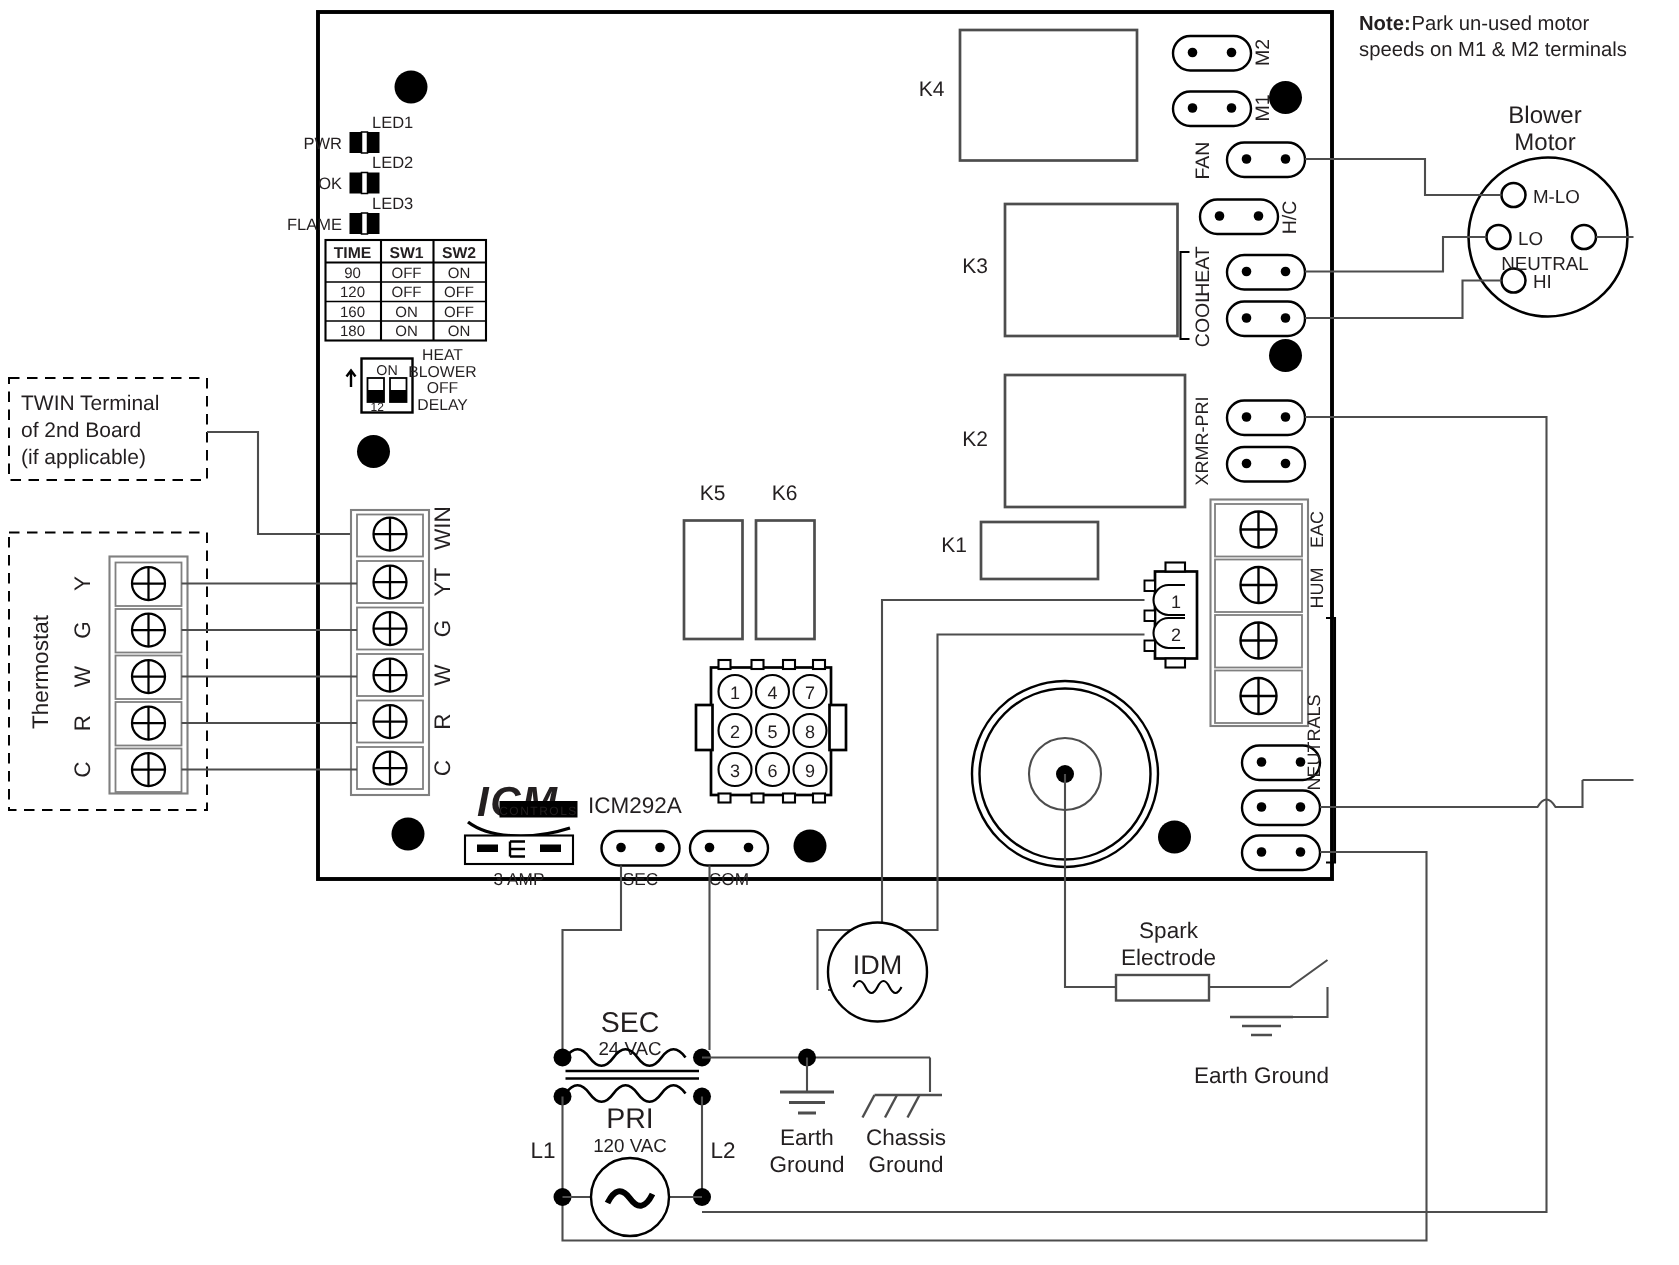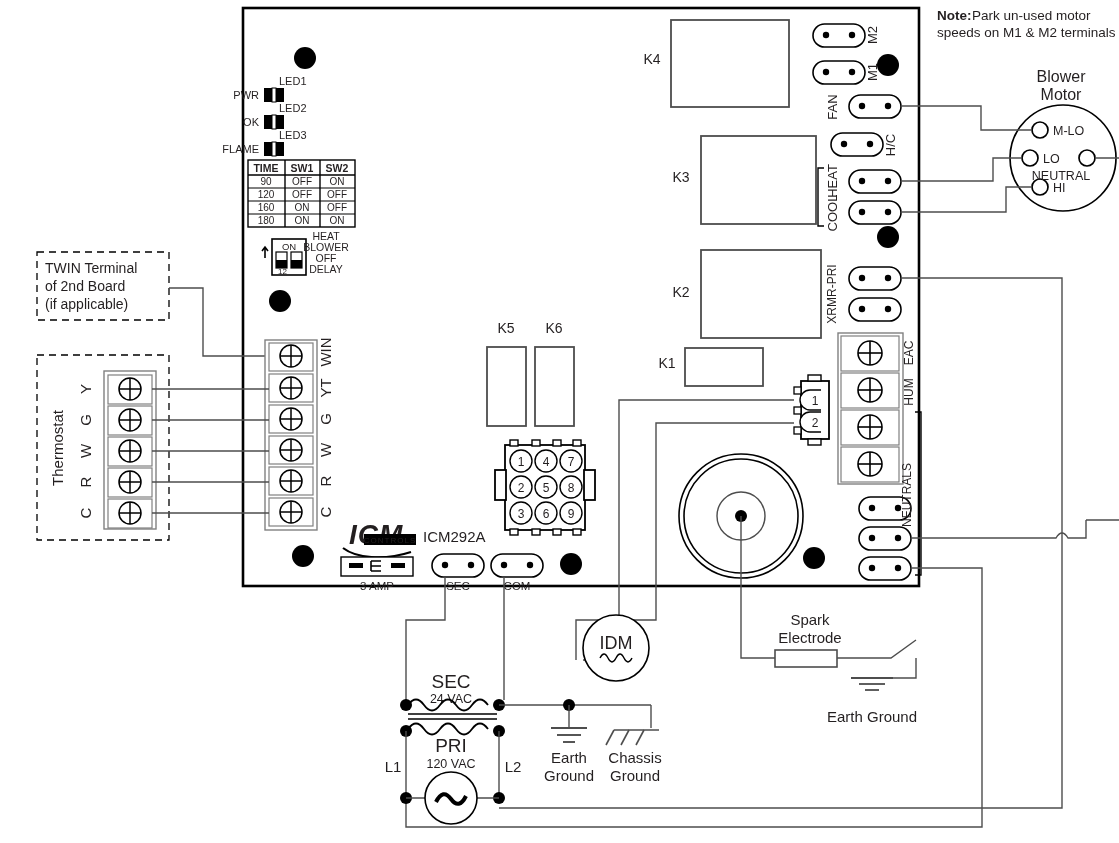--- a/index.html
+++ b/index.html
@@ -1,17 +1,17 @@
 <!DOCTYPE html>
 <html><head>
 <meta charset="utf-8">
 <style>
   html,body{margin:0;padding:0;background:#ffffff;}
   body{width:1119px;height:843px;font-family:"Liberation Sans",sans-serif;color:#231f20;}
-  #stage{position:relative;width:1089px;height:843px;overflow:hidden;margin-left:31px;}
+  #stage{position:relative;width:1089px;height:843px;overflow:hidden;}
   svg#diagram{position:absolute;left:0;top:0;width:1119px;height:843px;}
   text{font-family:"Liberation Sans",sans-serif;fill:#231f20;}
 </style>
 </head>
 <body>
 
 <div id="stage">
 <svg id="diagram" viewBox="0 0 1119 843" xmlns="http://www.w3.org/2000/svg">
 
   <rect x="212" y="8" width="676" height="578" fill="none" stroke="#000" stroke-width="2.6"></rect>

